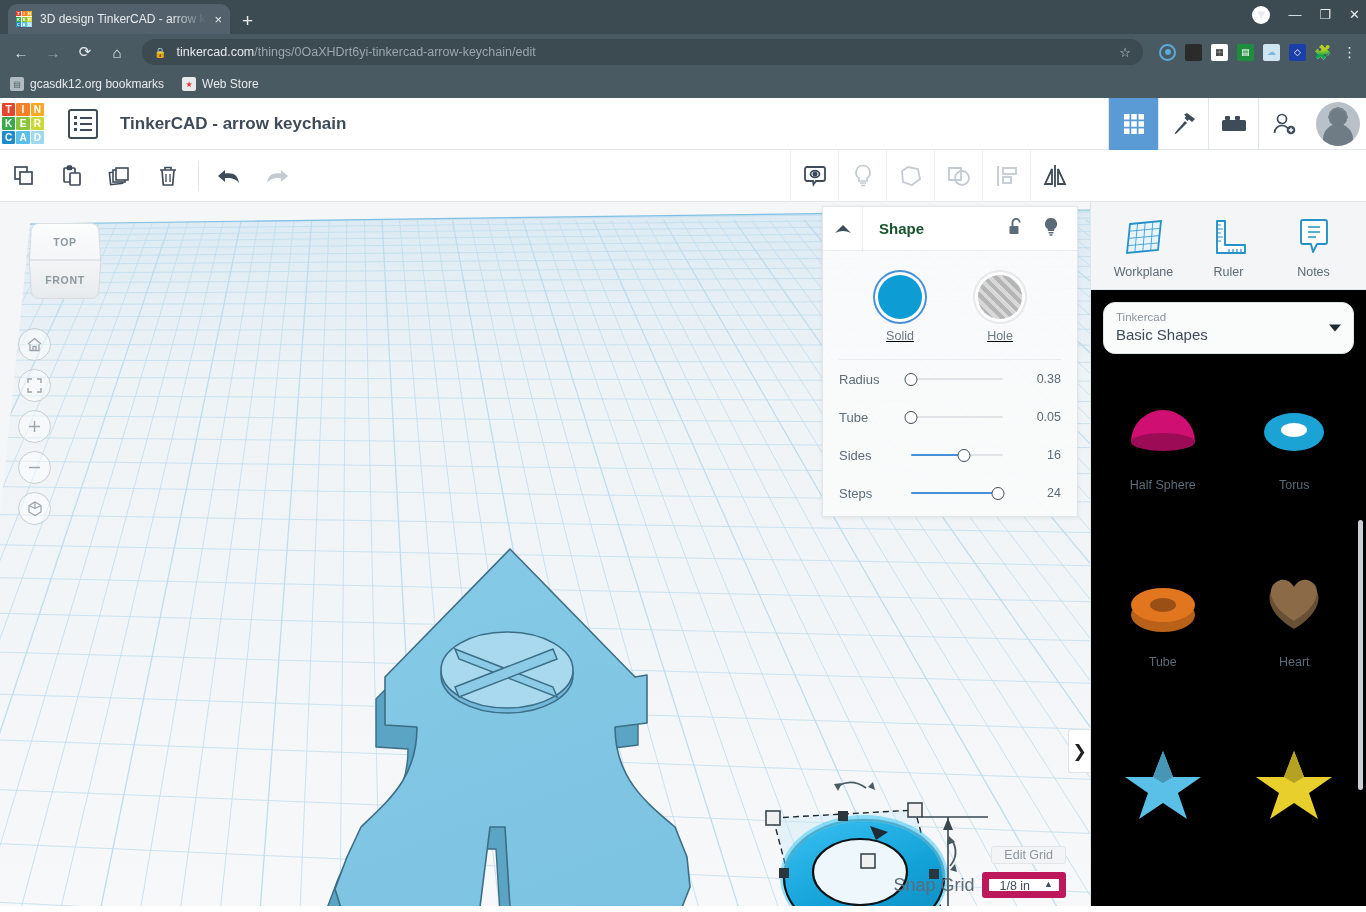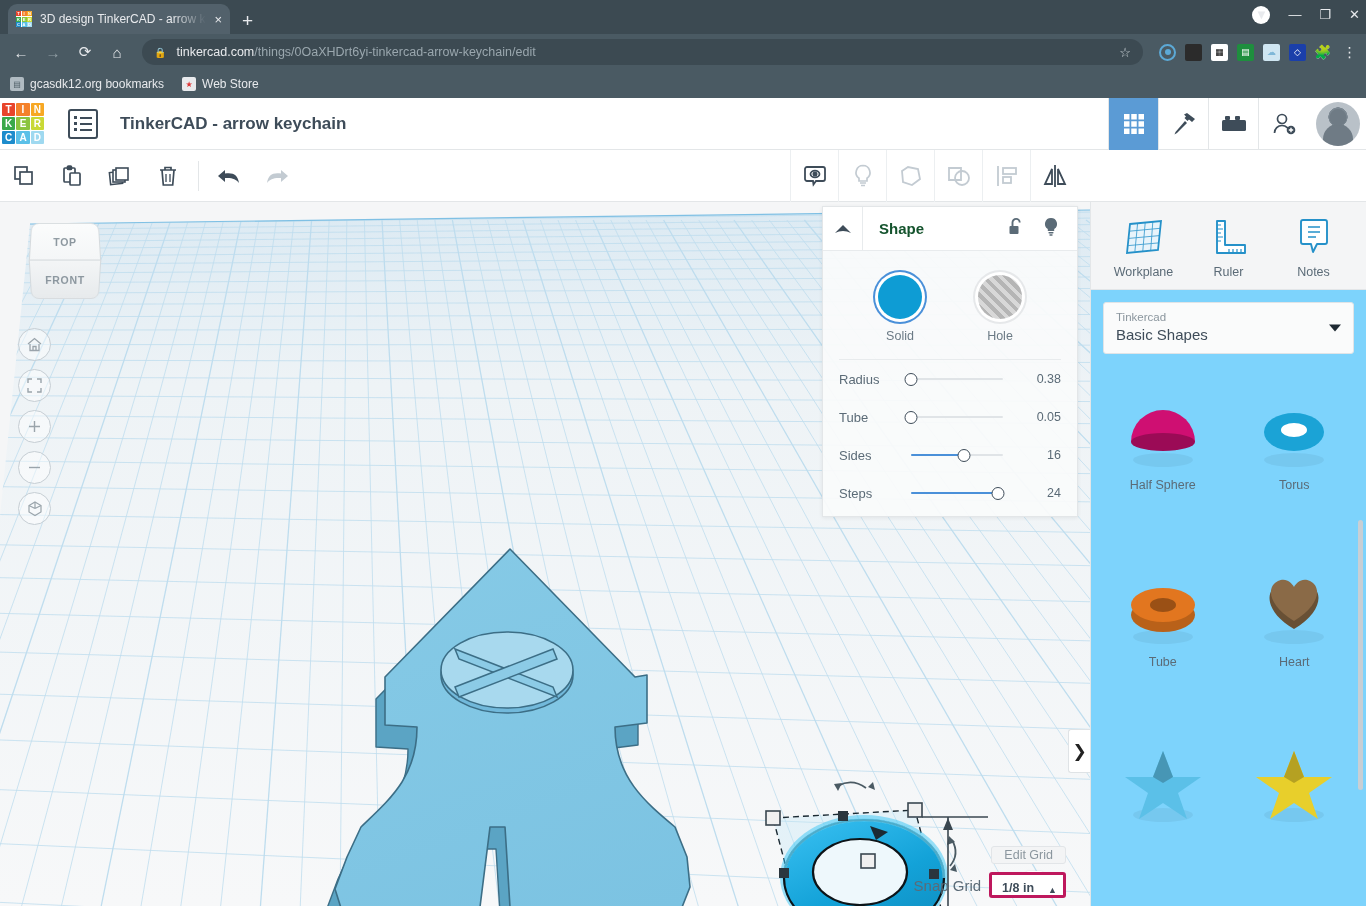--- a/index.html
+++ b/index.html
@@ -159,70 +159,70 @@
   .dim-label {
     position:absolute; background:#fff; border-radius:2px; padding:1px 4px;
     font-size:11px; color:#3e4c59; box-shadow:0 0 2px rgba(0,0,0,.12);
   }
   .edit-grid-btn {
     position:absolute; right:24px; bottom:42px; height:18px; padding:0 12px;
     background:#f3f4f5; border:1px solid #e2e5e8; border-radius:3px;
     display:flex;align-items:center; font-size:12.5px; color:#8b969e; cursor:pointer;
   }
   .snap-row { position:absolute; right:24px; bottom:8px; display:flex;align-items:center;gap:8px;}
-  .snap-label { font-size:15px; color:#5b6b77; }
+  .snap-label { font-size:18px; color:#5b6b77; }
   .snap-select {
     height:26px; min-width:70px; padding:0 6px 0 10px; background:#fff;
-    border:3px solid #be185d; border-radius:3px; display:flex;align-items:flex-end;
-    gap:14px; font-size:12.5px; color:#3e4c59; cursor:pointer;font-weight:bold;
+    border:7px solid #be185d; border-radius:3px; display:flex;align-items:flex-start;
+    gap:14px; font-size:12.5px; color:#3e4c59; cursor:pointer;
   }
 
   
   .shape-panel {
     position:absolute; left:822px; top:4px; width:256px;
     background:rgba(250,251,251,.93); border:1px solid #e3e6e8;
     box-shadow:0 1px 4px rgba(0,0,0,.07);
   }
   .sp-head { height:44px; display:flex; align-items:center; border-bottom:1px solid #e8ebed; background:#fff;}
   .sp-collapse { width:40px;height:44px;display:flex;align-items:center;justify-content:center;
      border-right:1px solid #e8ebed; cursor:pointer;color:#3e4c59;font-size:11px;}
   .sp-title { margin-left:16px; font-size:15px; font-weight:bold; color:#14532d; }
   .sp-head-icons { margin-left:auto; display:flex; gap:18px; padding-right:18px; }
   .sp-body { padding: 18px 0 4px 0; }
   .mode-row { display:flex; justify-content:center; gap:56px; padding: 6px 0 14px; }
-  .mode { display:flex; flex-direction:column; align-items:center; gap:10px; cursor:pointer;}
+  .mode { display:flex; flex-direction:column; align-items:center; gap:10px; cursor:pointer;text-decoration:underline;}
   .swatch { width:44px;height:44px;border-radius:50%; }
   .swatch.solid { background:#0e9cd4; box-shadow:0 0 0 3px #fff, 0 0 0 5px #4a90d9; }
   .swatch.hole {
     background: repeating-linear-gradient(45deg, #b5b5b5 0 4px, #d8d8d8 4px 8px);
     box-shadow:0 0 0 3px #fff, 0 0 0 5px #e6e8ea;
   }
   .mode-lbl { font-size:12.5px; color:#6b7a85; }
   .sp-divider { height:1px; background:#e8ebed; margin: 2px 16px 0; }
   .slider-row { display:flex; align-items:center; height:38px; padding:0 16px; }
   .sl-name { width:72px; font-size:13px; color:#5b6b77; }
   .sl-track-wrap { position:relative; width:92px; height:14px; display:flex;align-items:center;}
   .sl-track { position:absolute; left:0; right:0; height:2px; background:#e0e4e7; border-radius:1px;}
   .sl-fill { position:absolute; left:0; height:2px; background:#4a90d9; border-radius:1px;}
   .sl-knob { position:absolute; width:13px;height:13px;border-radius:50%;background:#fff;
     border:1.6px solid #3e4c59; transform:translateX(-50%); cursor:pointer;}
   .sl-val { margin-left:auto; font-size:12.5px; color:#5b6b77; }
 
   
   .rightpanel {
-    width: 276px; height: 704px; background:#7dd3fc; border-left:1px solid #e3e6e8;
+    width: 276px; height: 704px; background:#000000; border-left:1px solid #e3e6e8;
     display:flex; flex-direction:column; position:relative;
   }
   .rp-tools { display:flex; justify-content:space-around; padding: 14px 10px 10px; background:#f4f5f6;}
   .rp-tool { display:flex;flex-direction:column;align-items:center;gap:7px;cursor:pointer;width:76px;}
   .rp-tool-lbl { font-size:12.5px; color:#5b6b77; }
   .rp-sep { height:1px; background:#e3e6e8; }
   .rp-select-wrap { padding:12px 12px 10px; }
   .rp-select {
-    background:#fafbfb; border:1px solid #e0e4e7; border-radius:3px;
+    background:#fafbfb; border:1px solid #e0e4e7; border-radius:12px;
     padding:8px 12px 10px; position:relative; cursor:pointer;
   }
   .rp-sel-small { font-size:11.5px; color:#8b969e; margin-bottom:3px;}
   .rp-sel-big { font-size:15px; color:#3e4c59; }
   .rp-caret { position:absolute; right:12px; top:50%; transform:translateY(-50%);
     border-left:6px solid transparent;border-right:6px solid transparent;border-top:7px solid #1f2a33;}
   .shapes-grid {
     flex:1; overflow:hidden; display:grid; grid-template-columns:1fr 1fr;
     row-gap: 0; padding: 10px 6px 0;
   }

